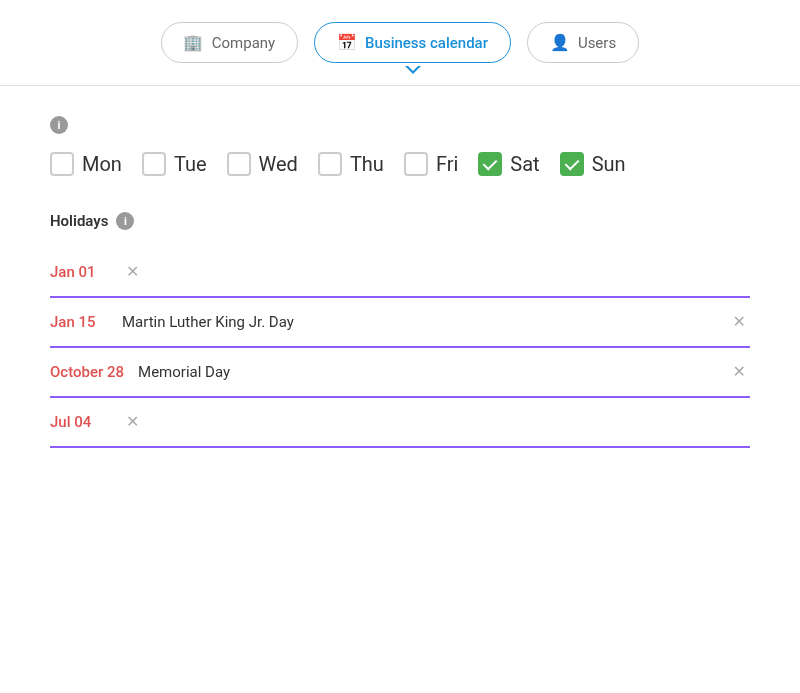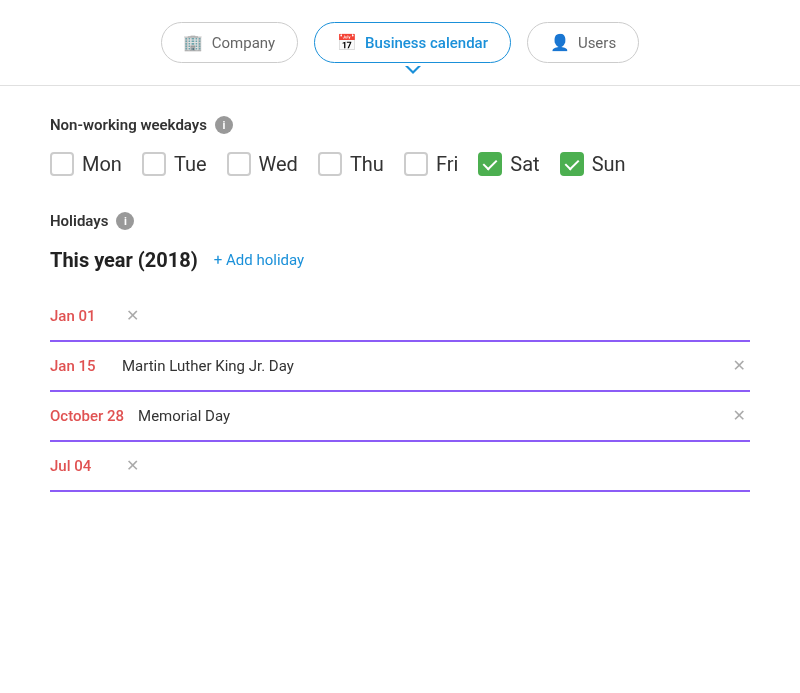--- a/index.html
+++ b/index.html
@@ -231,21 +231,20 @@
   </div>
   <div class="nav-tab">
     <span class="tab-icon">👤</span>
     <span>Users</span>
   </div>
 </nav>
 
 <div class="main-content">
 
   <div class="section-header">
-    <span class="section-title">Non-working weekdays</span>
     <span class="info-icon">i</span>
   </div>
 
   <div class="weekdays-row">
 
     <div class="weekday-item">
       <div class="checkbox"></div>
       <span>Mon</span>
     </div>
 
@@ -279,24 +278,20 @@
       <span>Sun</span>
     </div>
   </div>
 
   <div class="holidays-section">
     <div class="section-header">
       <span class="section-title">Holidays</span>
       <span class="info-icon">i</span>
     </div>
 
-    <div class="year-header">
-      <span class="year-title">This year (2018)</span>
-      <button class="add-holiday-btn">+ Add holiday</button>
-    </div>
 
     <div class="holiday-list">
 
       <div class="holiday-item">
         <span class="holiday-date">Jan 01</span>
         <button class="remove-btn">✕</button>
       </div>
 
       <div class="holiday-item">
         <span class="holiday-date">Jan 15</span>

